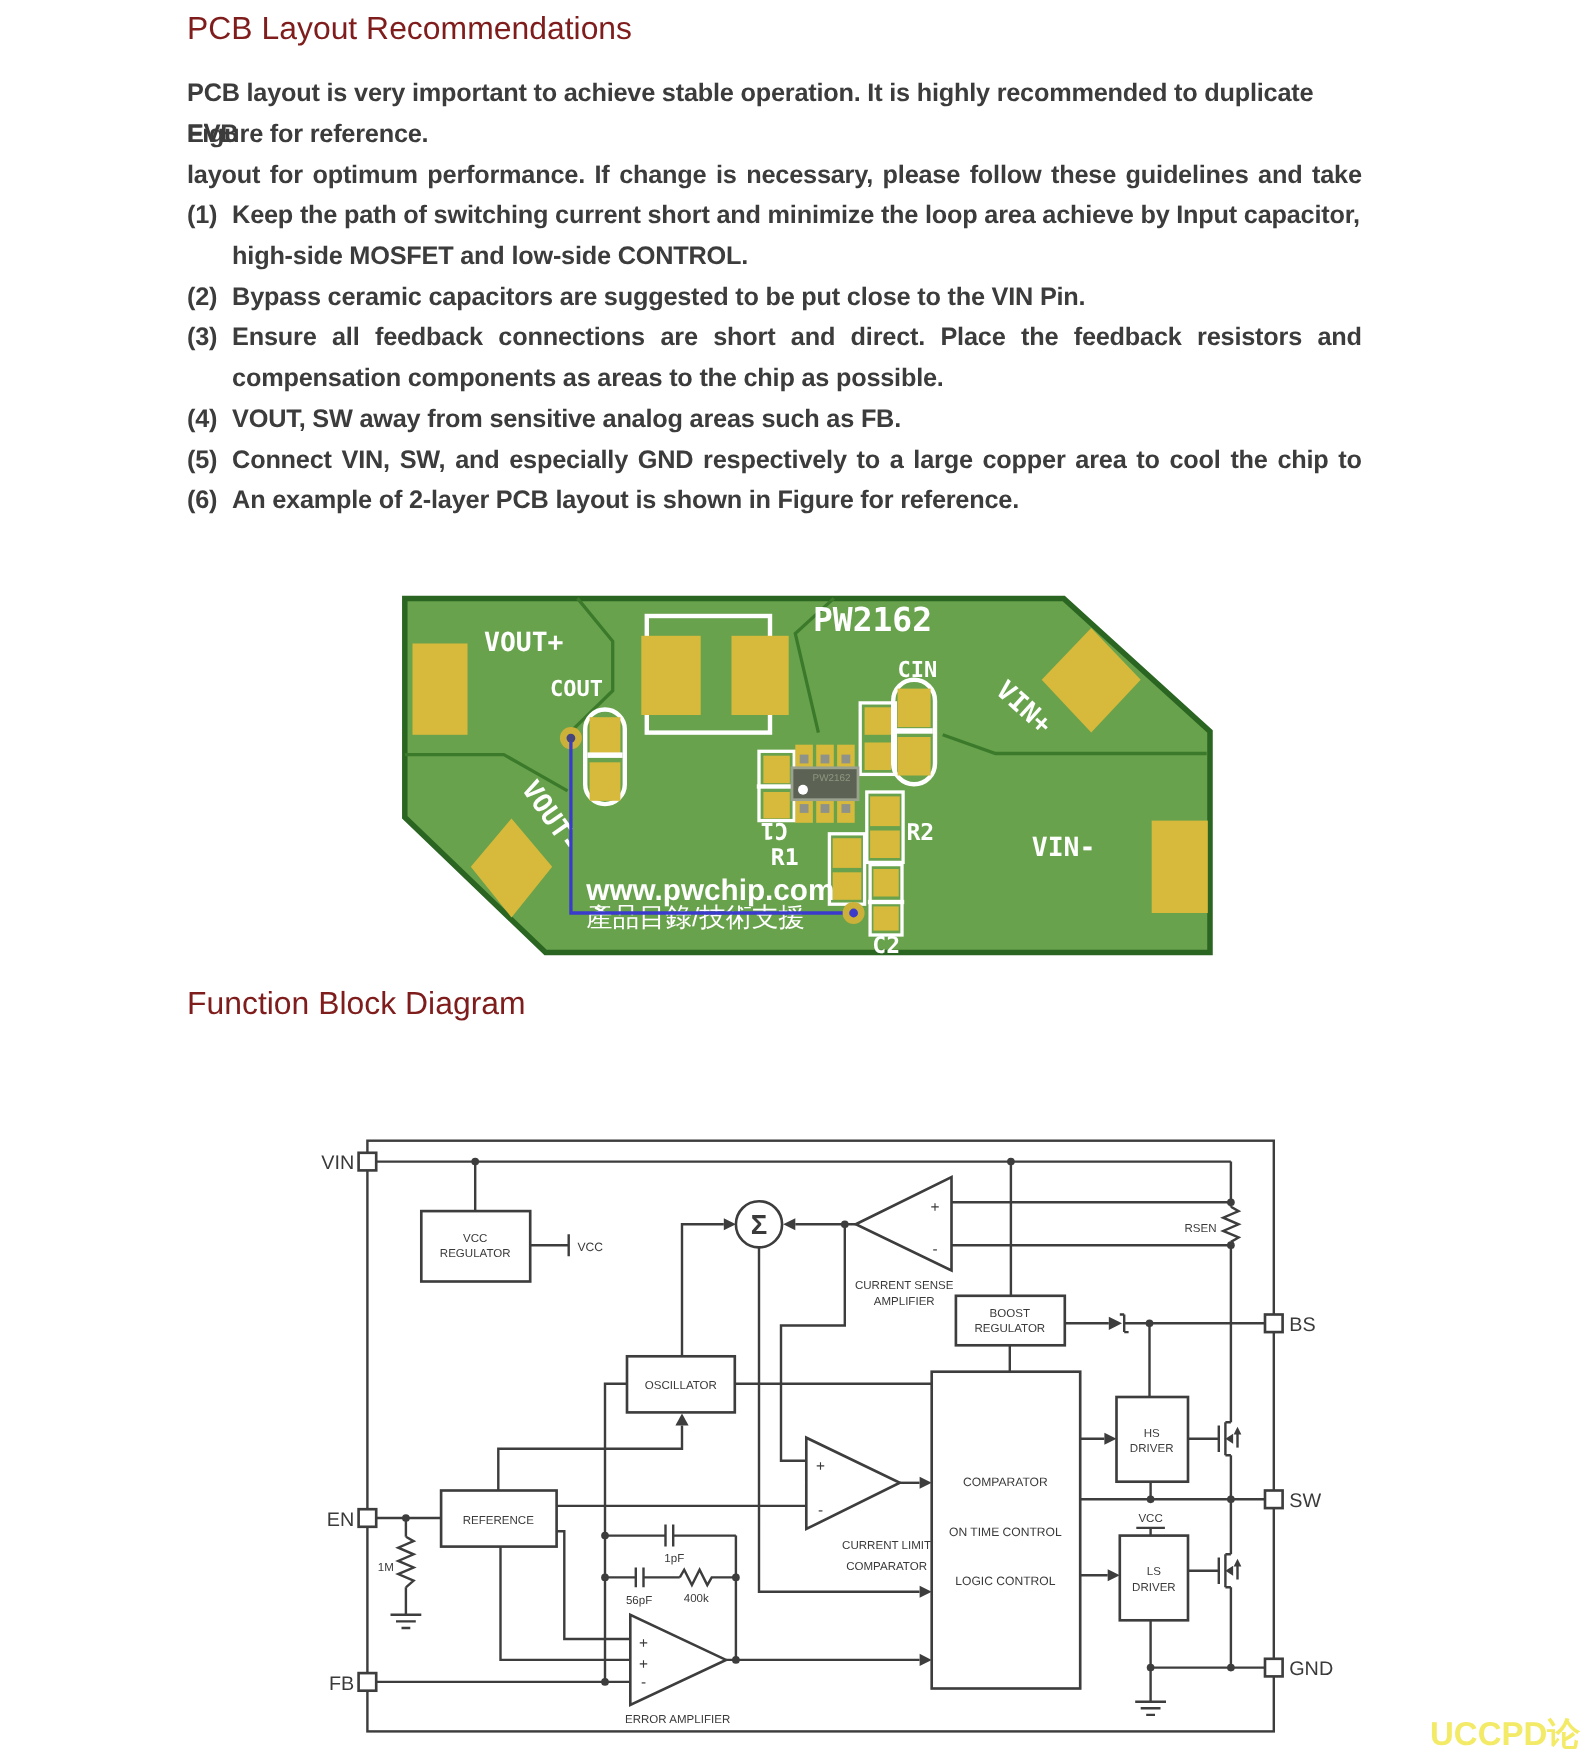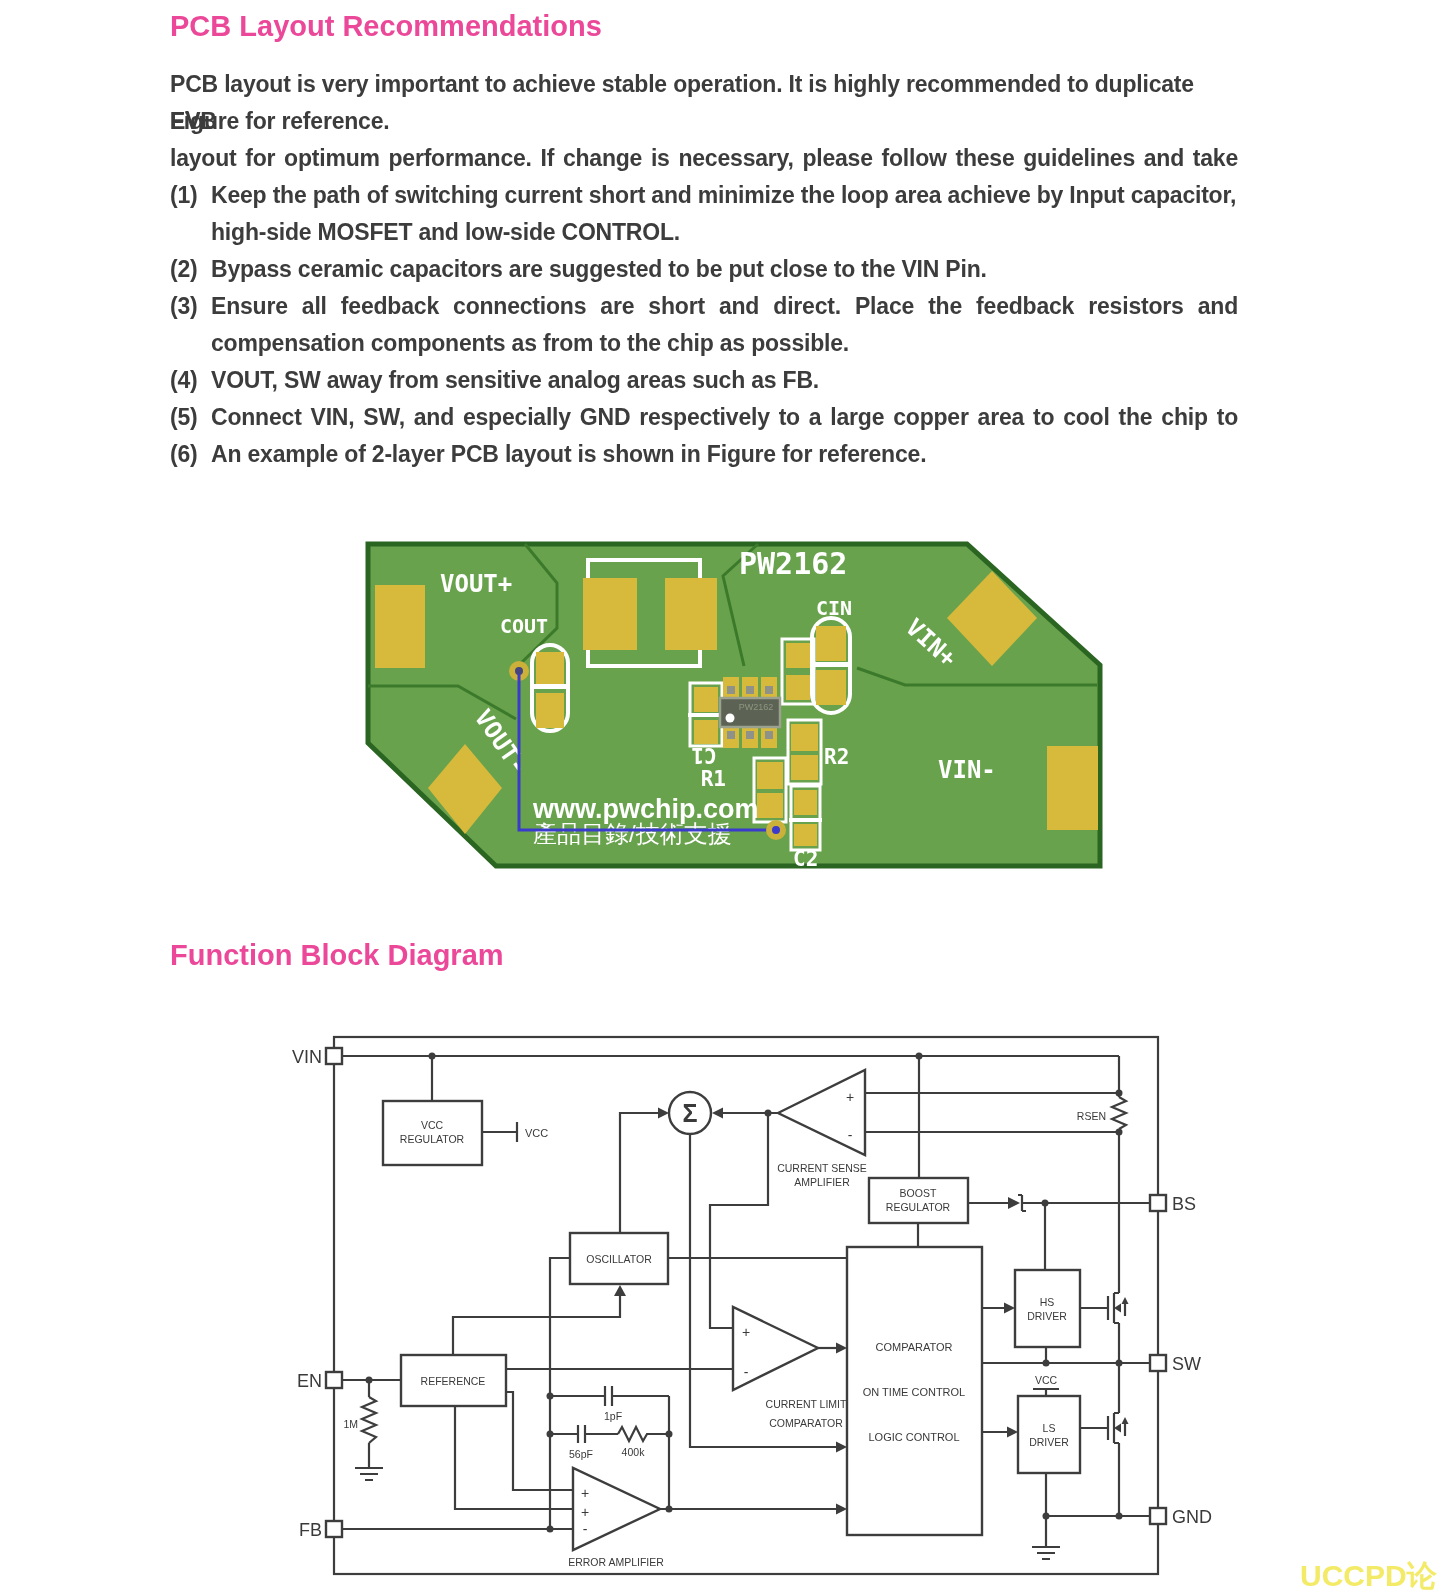--- a/index.html
+++ b/index.html
@@ -1,18 +1,18 @@
 <!DOCTYPE html>
 <html><head>
 <meta charset="utf-8">
 <style>
   html,body{margin:0;padding:0;background:#ffffff;}
   #page{position:relative;width:1443px;height:1593px;background:#ffffff;overflow:hidden;
         font-family:"Liberation Sans",sans-serif;color:#3d3d3d;}
-  .h1{position:absolute;left:170px;font-size:29px;font-weight:bold;color:#ec4899;letter-spacing:0;}
+  .h1{position:absolute;left:170px;font-size:29px;font-weight:normal;color:#7f1d1d;letter-spacing:0;}
   #text-block{position:absolute;left:170px;top:66px;width:1068px;}
   .tl{height:37px;line-height:37px;font-size:23px;color:#3c3c3c;letter-spacing:-0.2px;white-space:normal;font-weight:bold;}
   .jl{text-align:justify;text-align-last:justify;}
   .row{display:flex;}
   .num{flex:0 0 41px;}
   .txt{flex:1 1 auto;}
   .ind{padding-left:41px;}
   #pcb-figure{position:absolute;left:364px;top:528px;width:740px;height:345px;}
   #block-diagram{position:absolute;left:280px;top:1025px;width:960px;height:568px;}
   #watermark{position:absolute;left:1300px;top:1556px;font-size:30px;font-weight:bold;
@@ -49,21 +49,21 @@
 
     <div class="tl row">
       <span class="num">(2)</span>
       <span class="txt">Bypass ceramic capacitors are suggested to be put close to the VIN Pin.</span>
     </div>
 
     <div class="tl row">
       <span class="num">(3)</span>
       <span class="txt jl">Ensure all feedback connections are short and direct. Place the feedback resistors and</span>
     </div>
-    <div class="tl ind">compensation components as from to the chip as possible.</div>
+    <div class="tl ind">compensation components as areas to the chip as possible.</div>
 
     <div class="tl row">
       <span class="num">(4)</span>
       <span class="txt">VOUT, SW away from sensitive analog areas such as FB.</span>
     </div>
 
     <div class="tl row">
       <span class="num">(5)</span>
       <span class="txt jl">Connect VIN, SW, and especially GND respectively to a large copper area to cool the chip to</span>
     </div>
@@ -180,21 +180,21 @@
 
     <g>
       <circle cx="155" cy="143" r="10" fill="#cbb039"></circle>
         <circle cx="155" cy="143" r="4" fill="#44447e"></circle>
       <polyline points="155,146 155,302 412,302" fill="none" stroke="#3a3acc" stroke-width="3"></polyline>
       <circle cx="412" cy="302" r="10" fill="#cbb039"></circle>
         <circle cx="412" cy="302" r="4" fill="#3a3acc"></circle>
     </g>
   </svg>
 
-  <div class="h1" style="top:939px;">Function Block Diagram</div>
+  <div class="h1" style="top:897px;">Function Block Diagram</div>
 
   <svg id="block-diagram" viewBox="0 0 960 568">
 
     <rect x="54" y="12" width="824" height="537" fill="none" stroke="#3d3d3d" stroke-width="2.2"></rect>
 
     <g class="wire">
       <path d="M62,31 H839"></path>
       <path d="M152,31 V76"></path>
       <path d="M202,107 H237 M237,97 V117"></path>
       <path d="M639,31 V153"></path>

